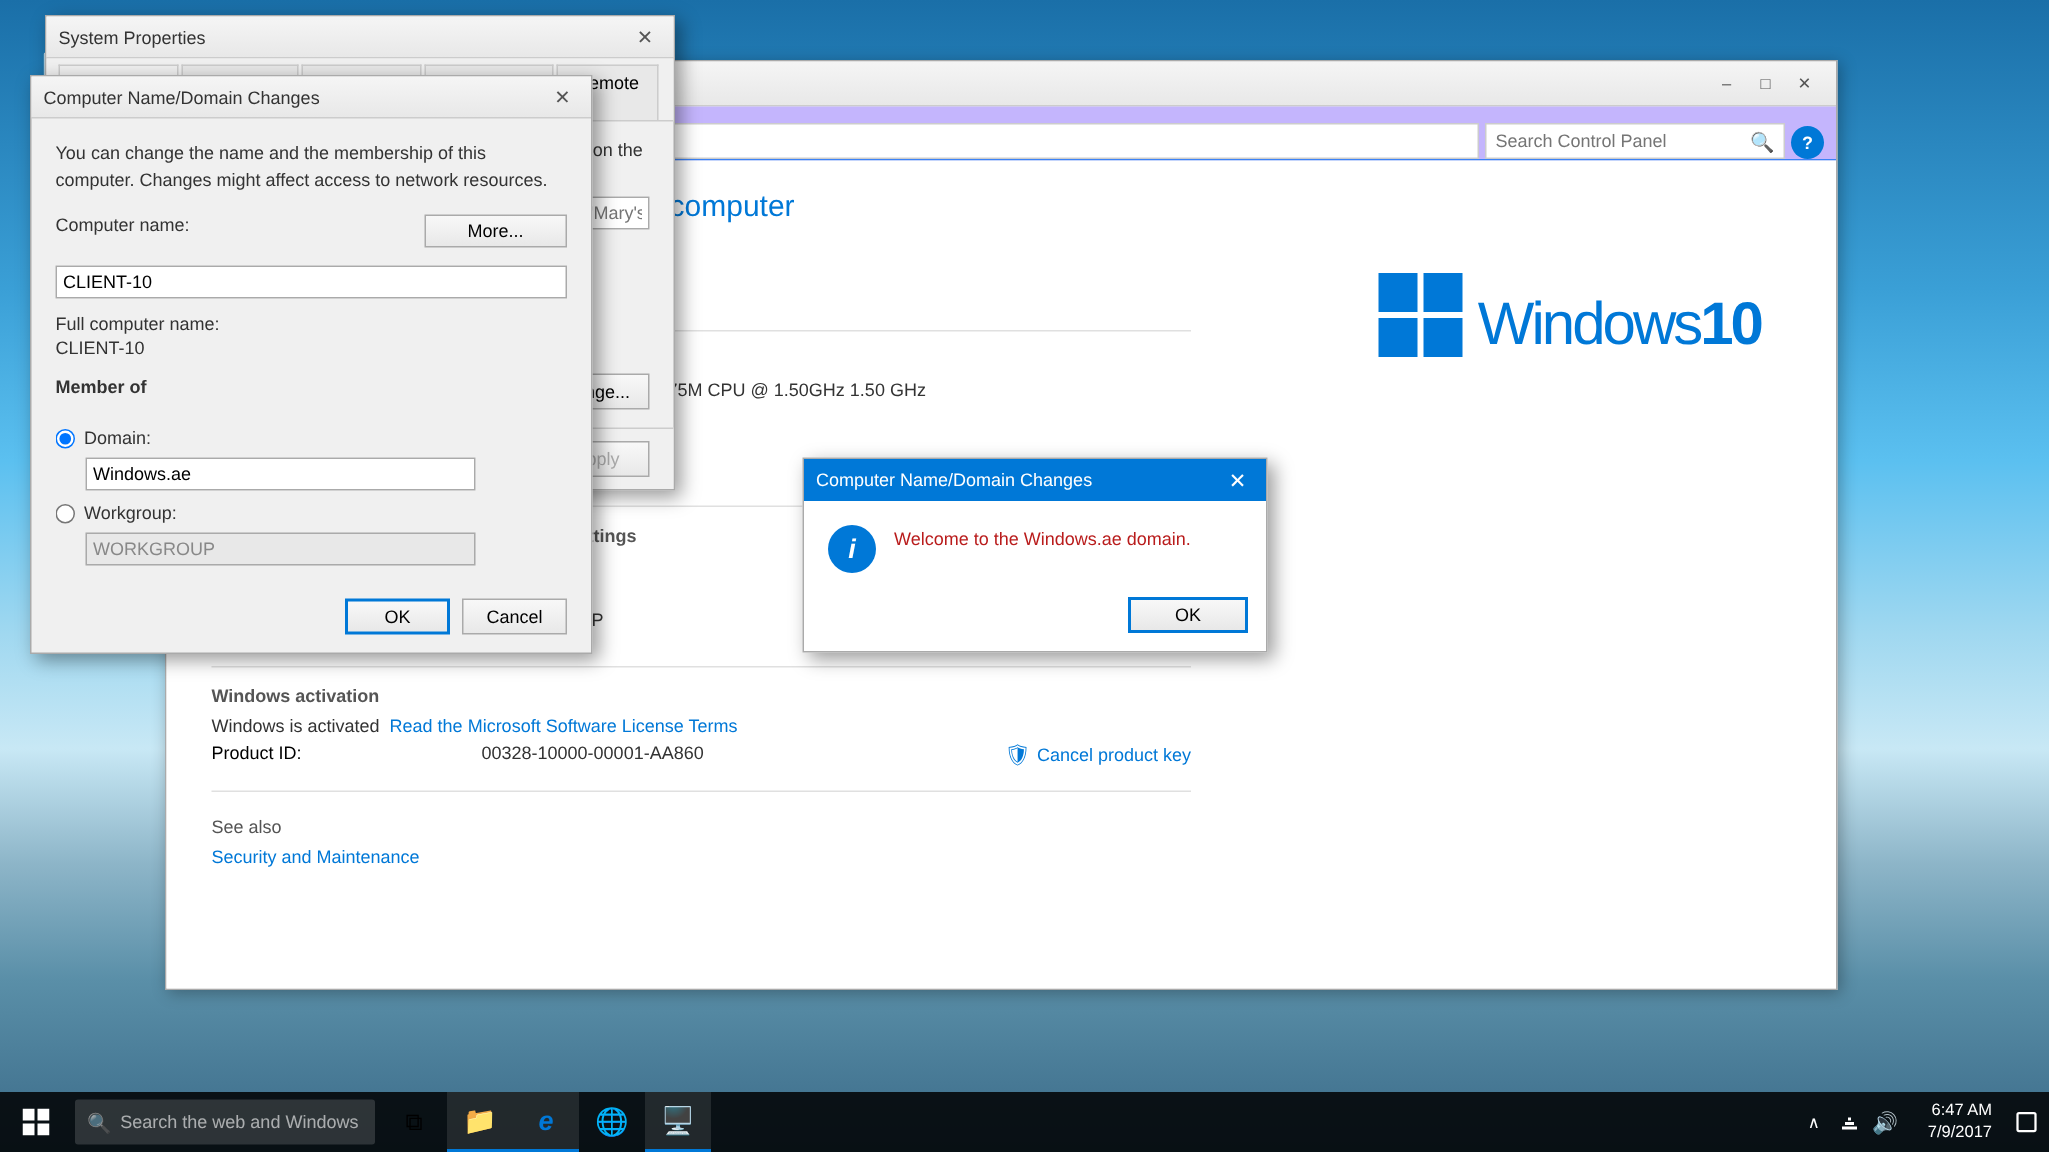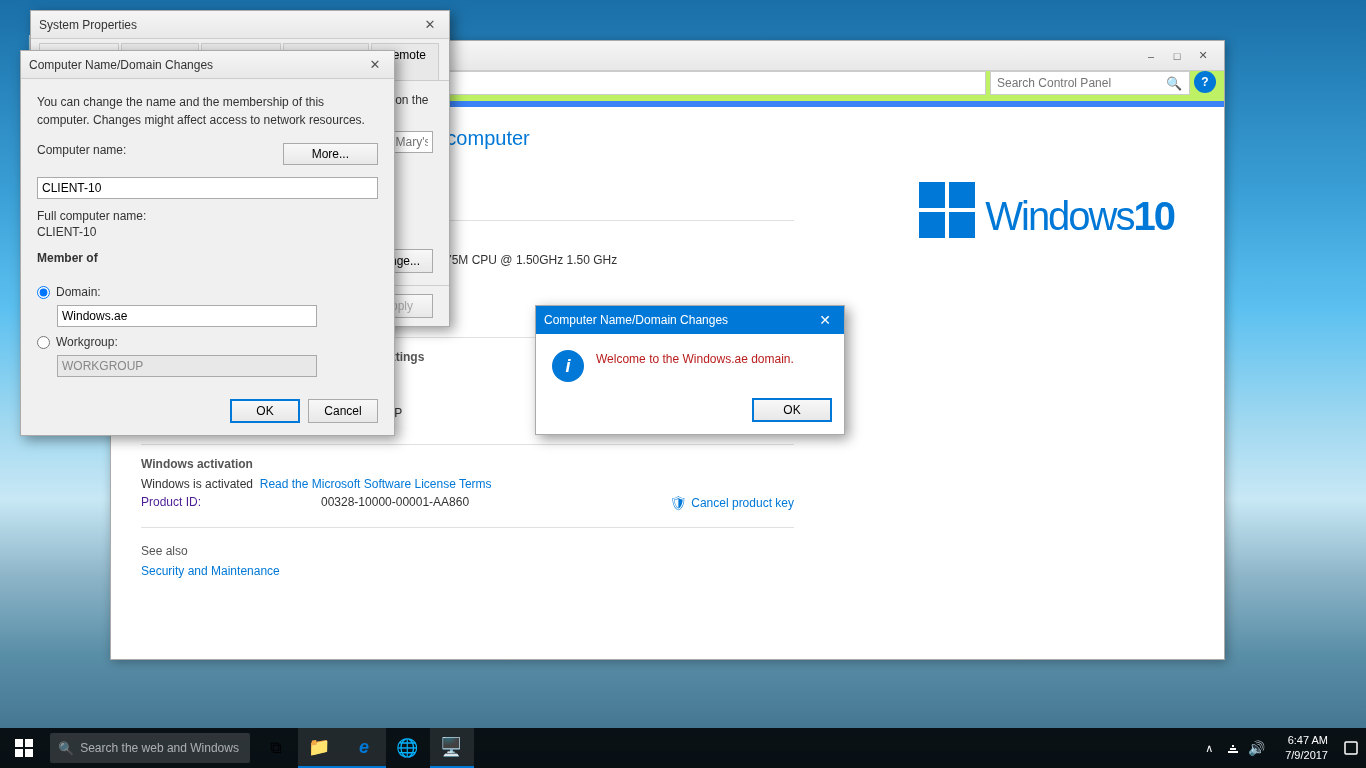--- a/index.html
+++ b/index.html
@@ -157,24 +157,24 @@
       align-items: center;
       justify-content: center;
       cursor: pointer;
       font-size: 11px;
       color: #555;
     }
 
     
     .address-bar {
       height: 36px;
-      background: #bef264;
-      border-bottom: 6px solid #3b82f6;
-      display: flex;
-      align-items: flex-start;
+      background: #c4b5fd;
+      border-bottom: 1px solid #3b82f6;
+      display: flex;
+      align-items: flex-end;
       padding: 0 8px;
       gap: 4px;
     }
     .nav-btn {
       width: 26px;
       height: 26px;
       border: none;
       background: transparent;
       cursor: pointer;
       display: flex;
@@ -246,21 +246,21 @@
     .info-label {
       color: #555;
       font-size: 12px;
       font-weight: 600;
       margin-bottom: 6px;
     }
     .info-row {
       display: flex;
       margin-bottom: 4px;
     }
-    .info-key { width: 180px; color: #4c1d95; font-size: 12px; }
+    .info-key { width: 180px; color: #000000; font-size: 12px; }
     .info-value { color: #333; font-size: 12px; }
     .info-value.link { color: #0078d7; cursor: pointer; text-decoration: none; }
 
     .two-col-layout {
       display: flex;
       gap: 0;
     }
     .left-col { flex: 1; }
     .right-col {
       width: 400px;

